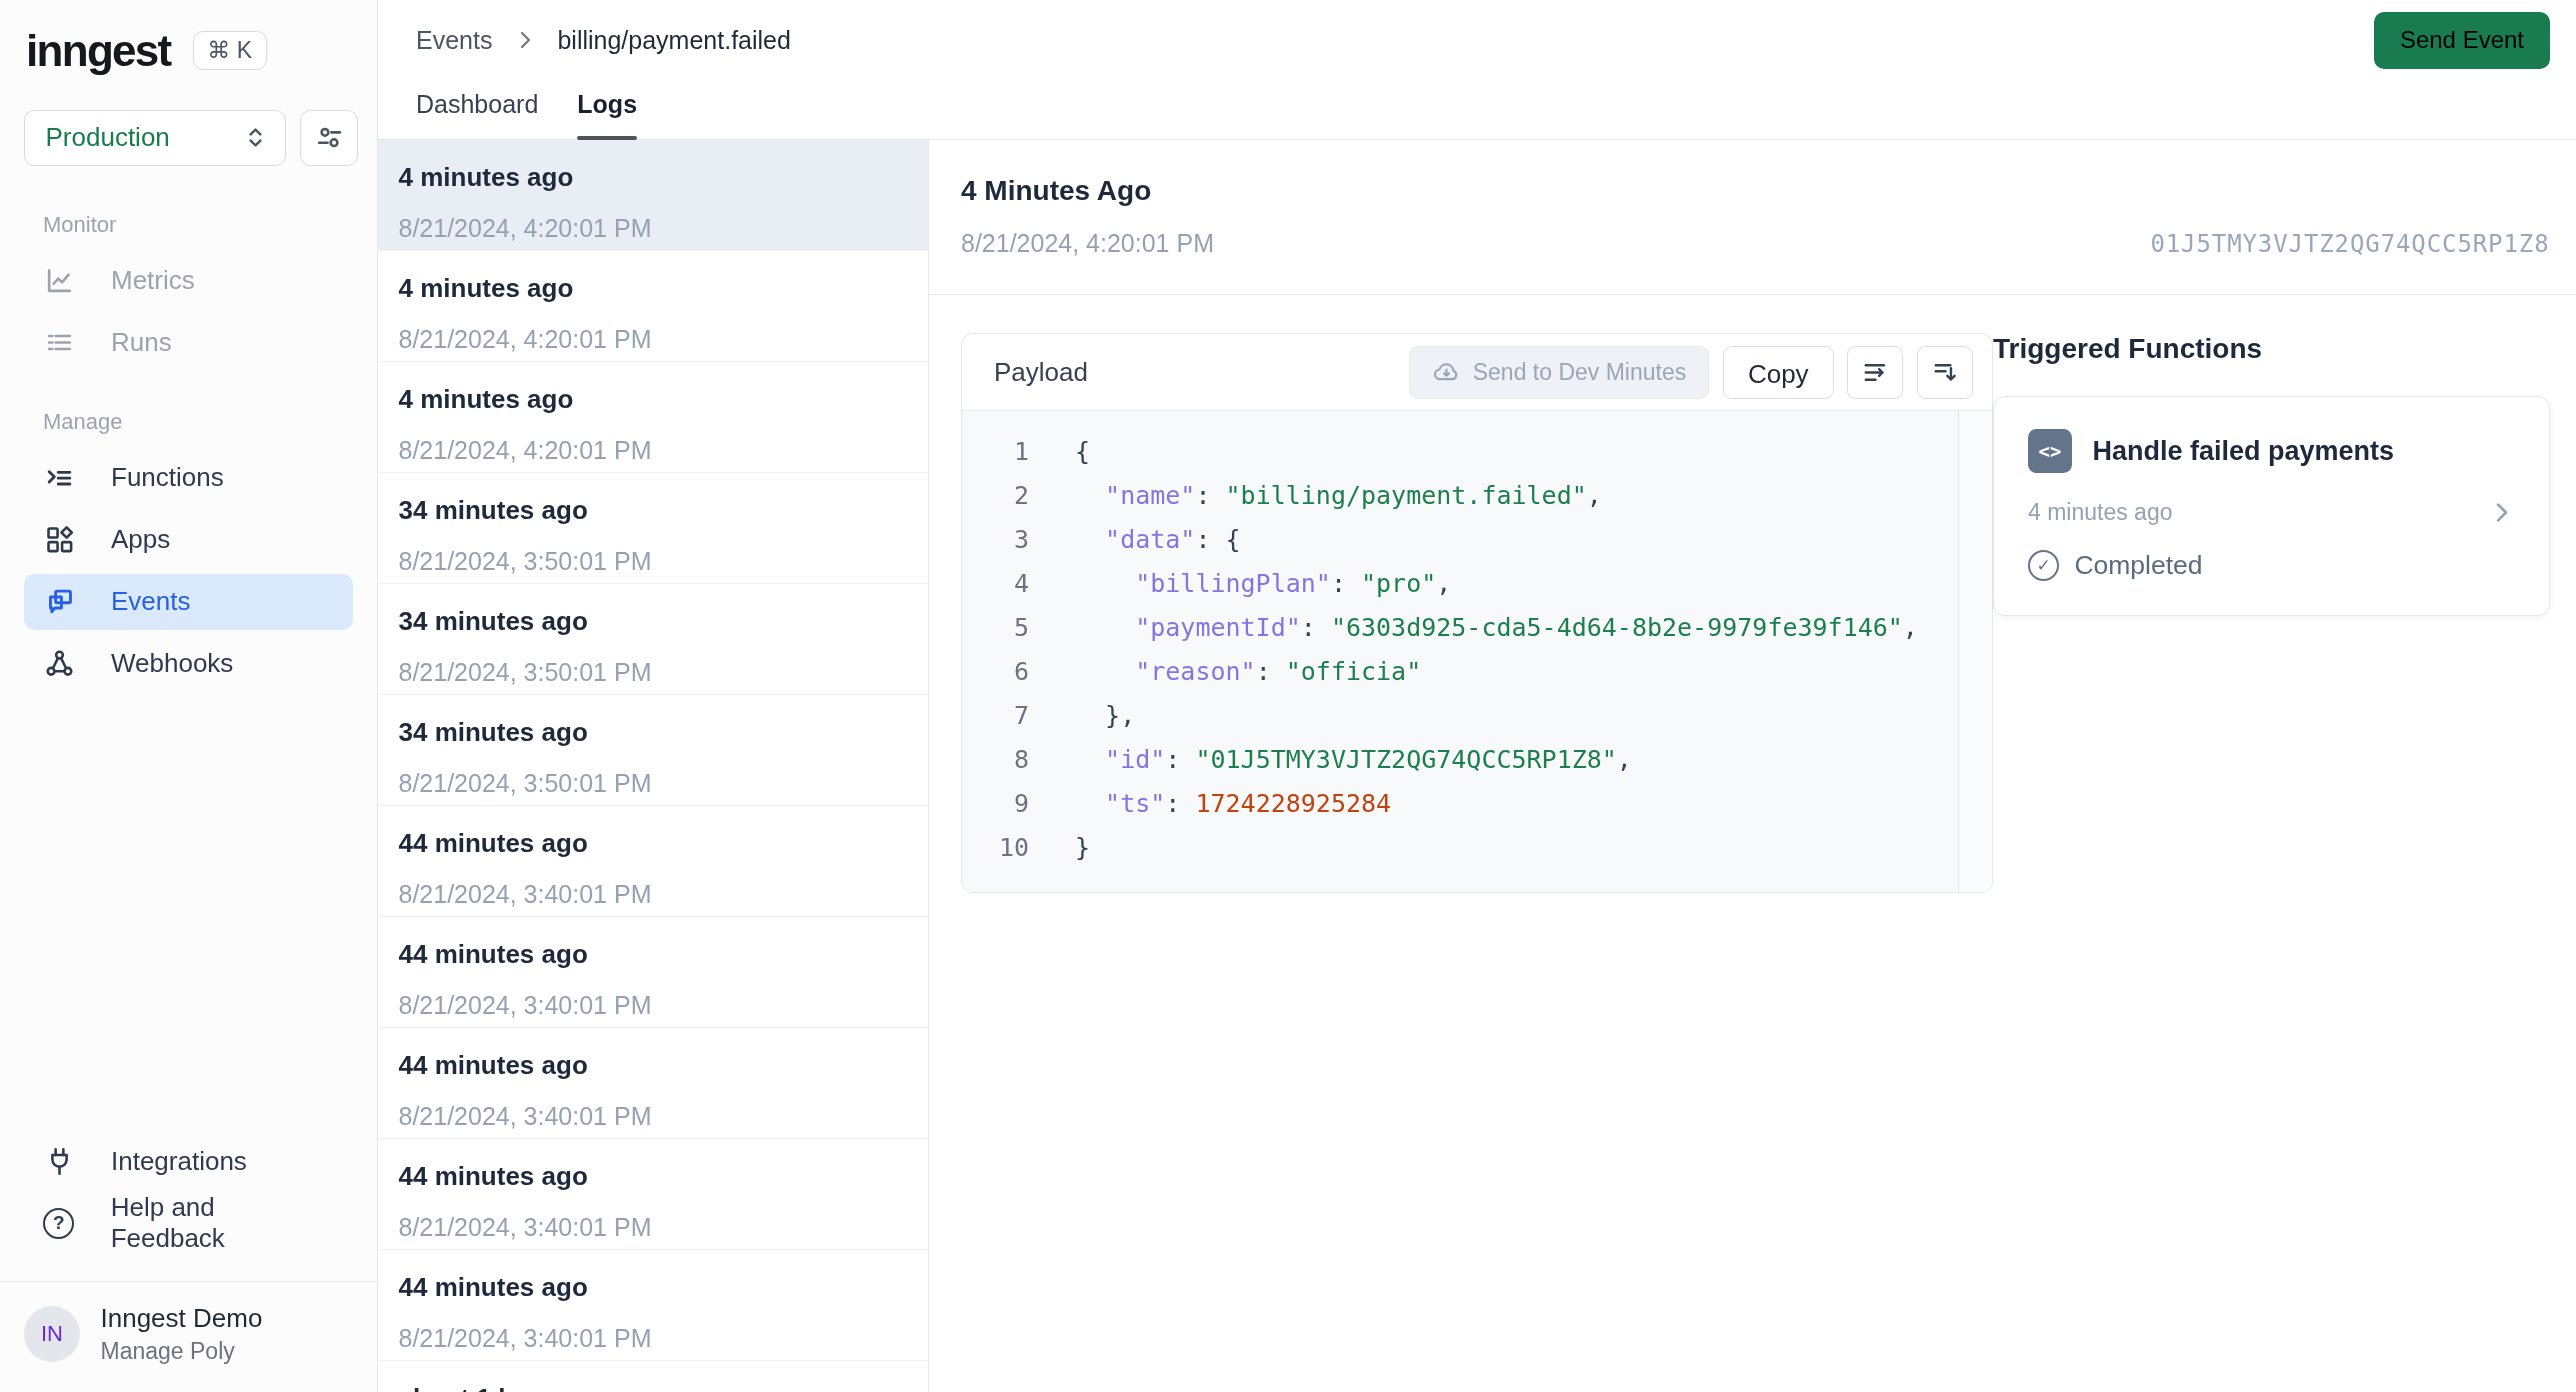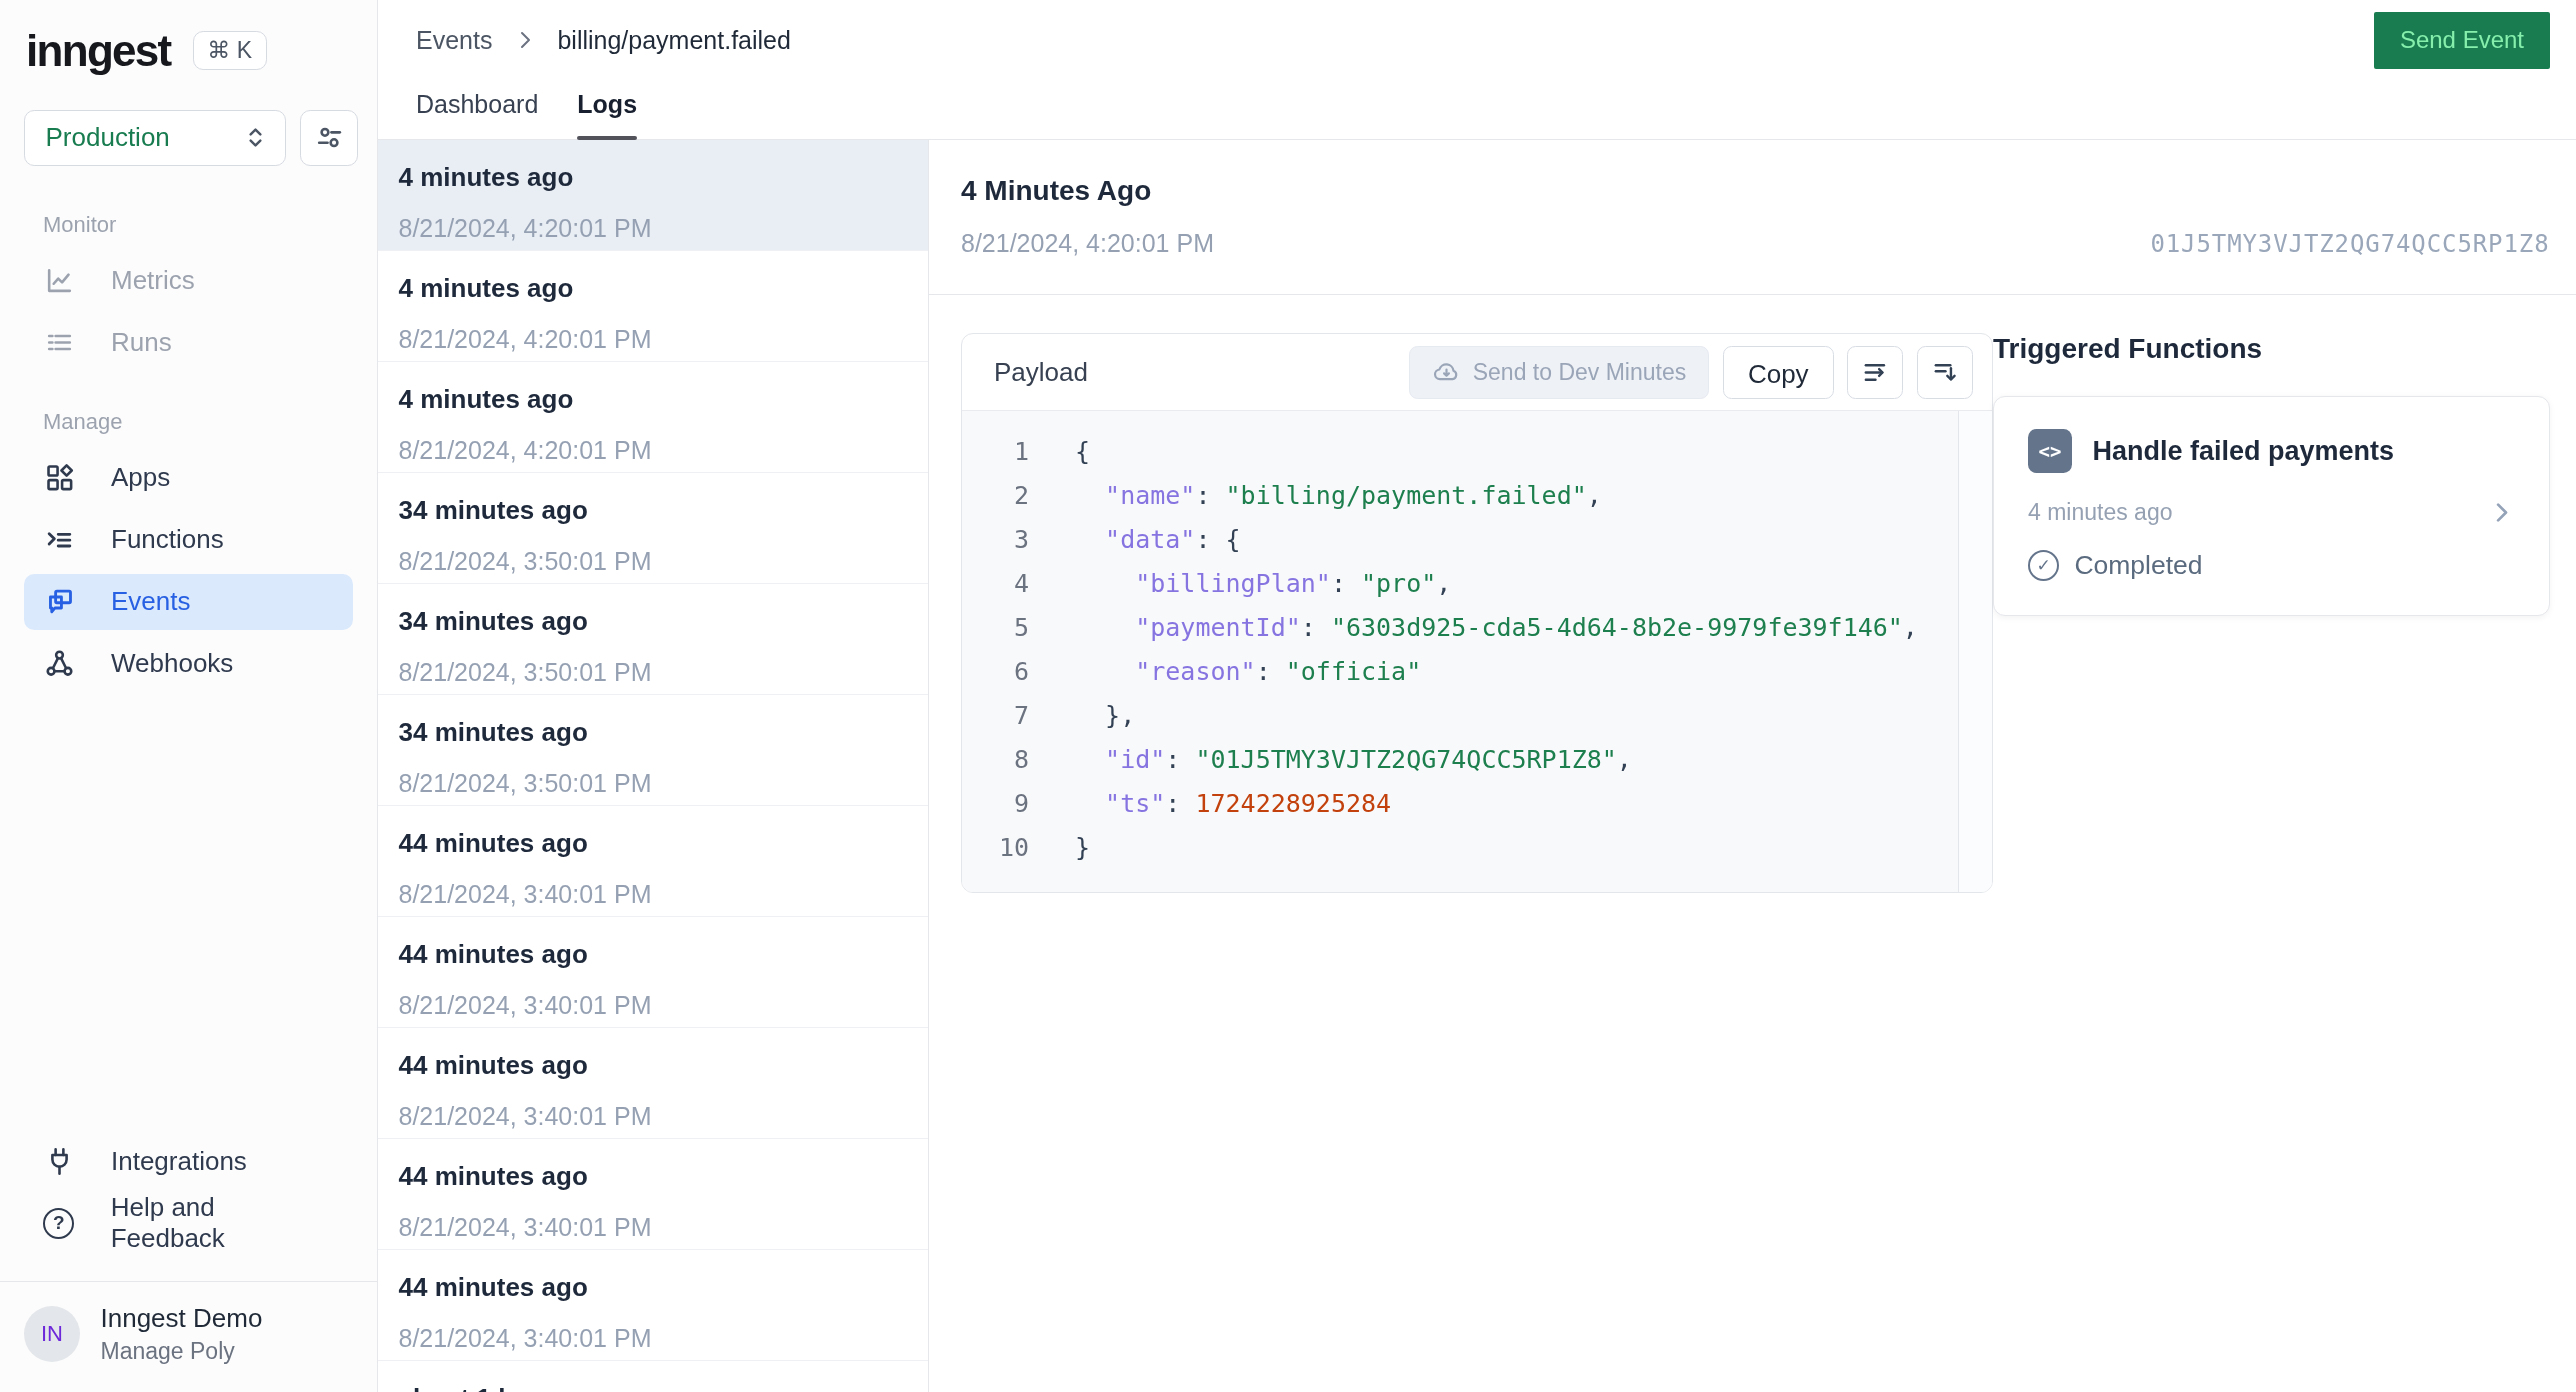--- a/index.html
+++ b/index.html
@@ -48,21 +48,21 @@
     align-items:center;justify-content:center;font-size:19px;font-weight:700}
   .help-icon::after{content:"?"}
 
   
   .main{flex:1;display:flex;flex-direction:column;min-width:0;background:#fff}
   .topbar{height:80px;display:flex;align-items:center;justify-content:space-between;padding:0 26px 0 38px}
   .breadcrumb{display:flex;align-items:center;gap:20.5px;font-size:25px}
   .crumb-root{color:#4B5563;cursor:pointer}
   .crumb-sep{color:#9CA3AF;display:flex}
   .crumb-current{color:#1F2937}
-  .send-event-btn{background:var(--brand-green);color:#86efac;font-size:24px;border:none;border-radius:2px;
+  .send-event-btn{background:var(--brand-green);color:#000000;font-size:24px;border:none;border-radius:10px;
     padding:14.5px 26px;font-weight:500;cursor:pointer}
   .tabs{display:flex;gap:39px;padding:0 38px;border-bottom:0.9px solid var(--border);height:60px}
   .tab{font-size:25px;color:#374151;position:relative;padding-top:10.2px;cursor:pointer}
   .tab.active{color:#18202F;font-weight:700}
   .tab.active::after{content:"";position:absolute;left:0;right:0;bottom:-0.9px;height:4.3px;background:#52525B;border-radius:2.6px}
   .content{flex:1;display:flex;min-height:0}
 
   
   .event-list{width:551px;min-width:551px;border-right:0.9px solid var(--border);overflow:hidden;background:#fff}
   .event-item{height:111px;padding:22px 20.5px 0;border-bottom:0.9px solid #EEF0F4;background:#fff;cursor:pointer}
@@ -172,38 +172,38 @@
               <path d="M4 7h2.5M9 7h11M4 12h2.5M9 12h11M4 17h2.5M9 17h11"></path>
             </svg>
         </span>
         <span>Runs</span>
       </div>
 
       <div class="section-label second">Manage</div>
 
       <div class="nav-item">
         <span class="ic">
+          <svg width="31" height="31" viewBox="0 0 24 24" fill="none" stroke="currentColor" stroke-width="2.2" stroke-linecap="round" stroke-linejoin="round">
+              <path d="M4 7.5l4 4-4 4"></path>
+              <path d="M11 8h9M11 12.5h9M11 17h9"></path>
+            </svg>
+        </span>
+        <span>Functions</span>
+      </div>
+
+      <div class="nav-item">
+        <span class="ic">
           <svg width="31" height="31" viewBox="0 0 24 24" fill="none" stroke="currentColor" stroke-width="2" stroke-linejoin="round">
               <rect x="3.5" y="3.5" width="7" height="7" rx="1"></rect>
               <rect x="3.5" y="14" width="7" height="7" rx="1"></rect>
               <rect x="14" y="14" width="7" height="7" rx="1"></rect>
               <path d="M17.5 2.6l4 4-4 4-4-4z"></path>
             </svg>
         </span>
         <span>Apps</span>
-      </div>
-
-      <div class="nav-item">
-        <span class="ic">
-          <svg width="31" height="31" viewBox="0 0 24 24" fill="none" stroke="currentColor" stroke-width="2.2" stroke-linecap="round" stroke-linejoin="round">
-              <path d="M4 7.5l4 4-4 4"></path>
-              <path d="M11 8h9M11 12.5h9M11 17h9"></path>
-            </svg>
-        </span>
-        <span>Functions</span>
       </div>
 
       <div class="nav-item active">
         <span class="ic">
           <svg width="31" height="31" viewBox="0 0 24 24" fill="none" stroke="currentColor" stroke-width="2.2" stroke-linejoin="round">
               <rect x="9" y="4" width="11.5" height="9" rx="1"></rect>
               <path d="M5 8.5h8.5v8.5H8.5L6 20v-3H5z"></path>
             </svg>
         </span>
         <span>Events</span>

